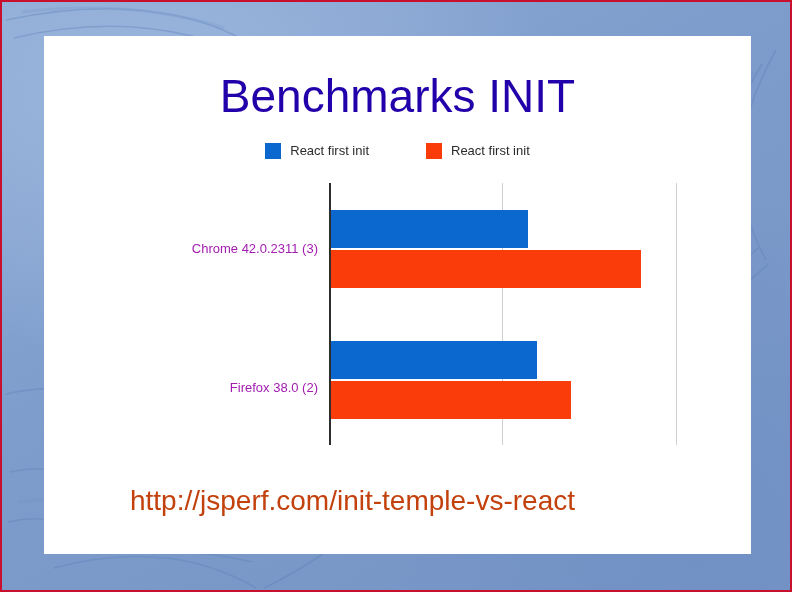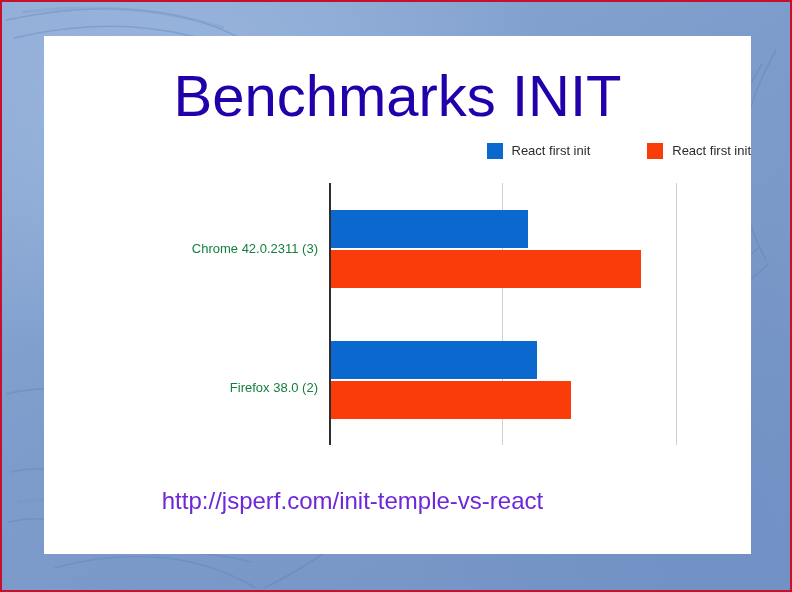--- a/index.html
+++ b/index.html
@@ -51,36 +51,36 @@
     background: #ffffff;
   }
 
   
   #title {
     position: absolute;
     left: 0;
     top: 34px;
     width: 707px;
     text-align: center;
-    font-size: 58px;
+    font-size: 46px;
     line-height: 52px;
     font-weight: normal;
     color: #2200aa;
     letter-spacing: 0px;
     white-space: nowrap;
   }
 
   
   #legend {
     position: absolute;
     left: 0;
     top: 107px;
     width: 707px;
     display: flex;
-    justify-content: flex-end;
+    justify-content: center;
     align-items: center;
     gap: 57px;
   }
   .legend-item {
     display: flex;
     align-items: center;
     gap: 9px;
   }
   .legend-swatch {
     width: 16px;
@@ -127,41 +127,41 @@
   }
   .bar {
     position: absolute;
     height: 38px;
   }
   .cat-label {
     position: absolute;
     right: 0;
     text-align: right;
     font-size: 13px;
-    color: #15803d;
+    color: #a21caf;
     white-space: nowrap;
   }
   #cat-labels {
     position: absolute;
     left: 0;
     top: 147px;
     width: 274px;
     height: 262px;
   }
 
   
   #footer-url {
     position: absolute;
     left: 0;
     top: 448px;
     width: 617px;
     text-align: center;
-    font-size: 24px;
+    font-size: 28px;
     line-height: 34px;
-    color: #6d28d9;
+    color: #c2410c;
     white-space: nowrap;
   }
 </style>
 </head>
 <body>
 
 <div id="slide">
 
   <div class="bg-wash"></div>
 

